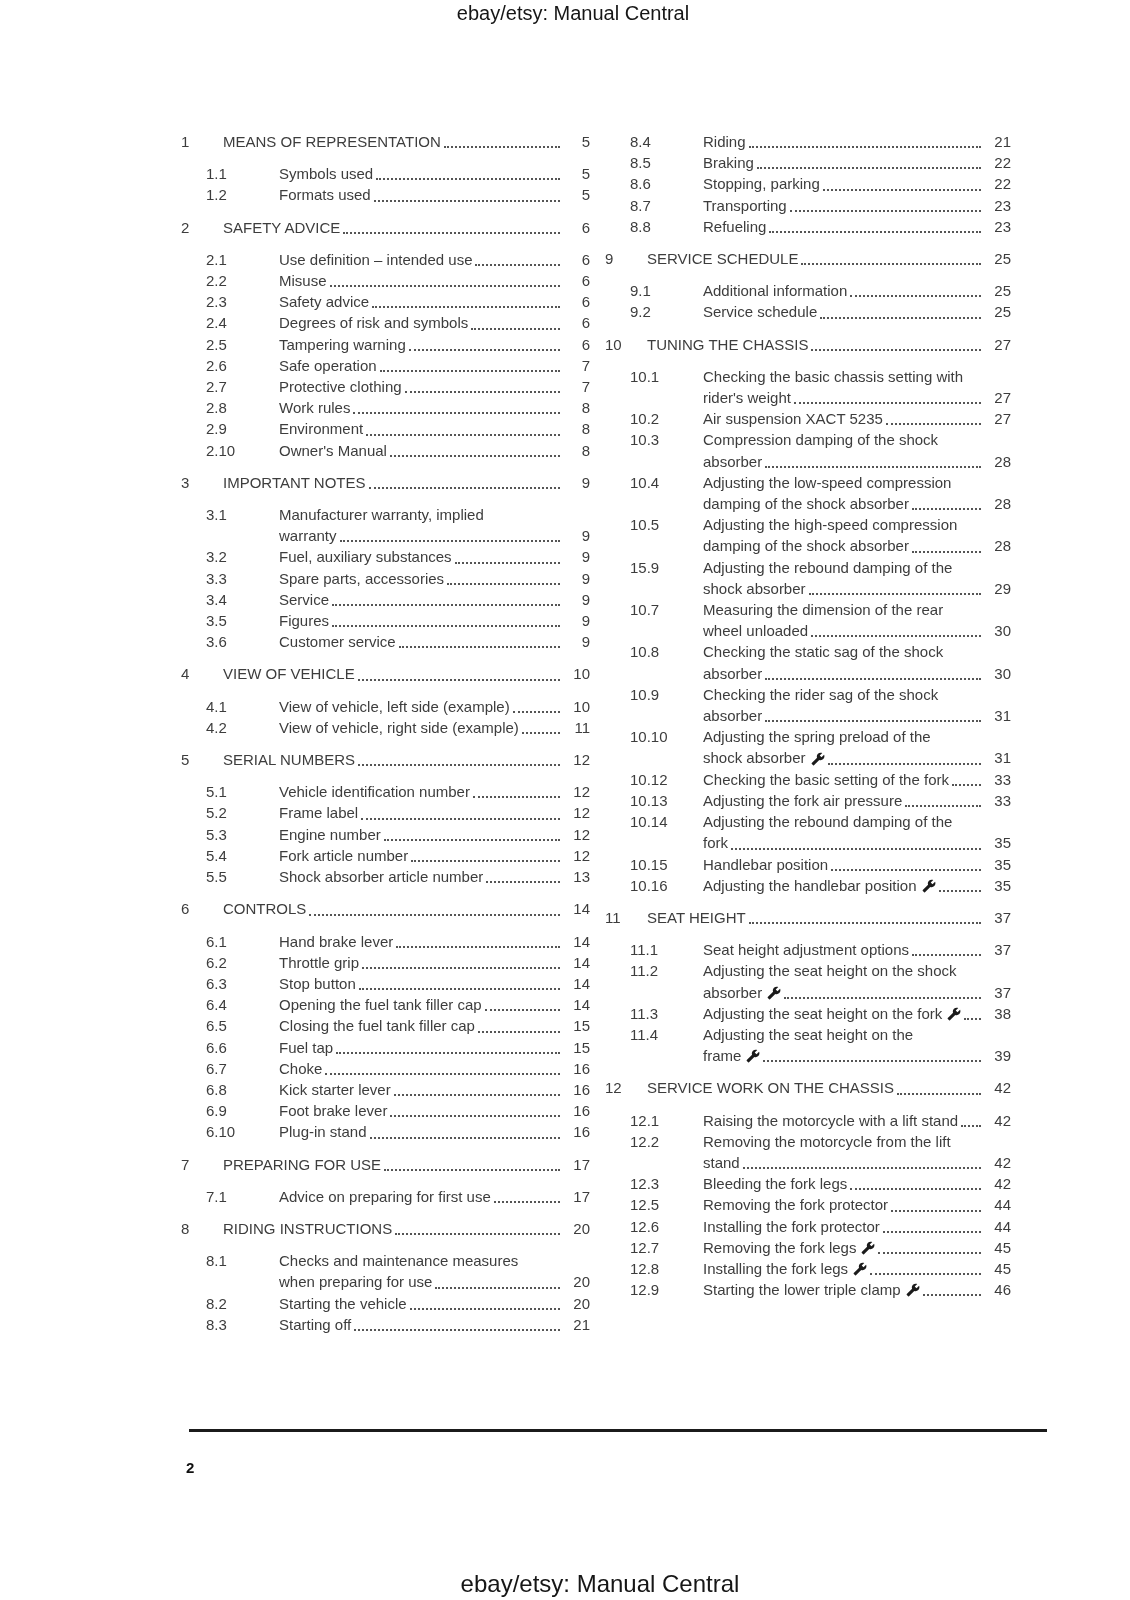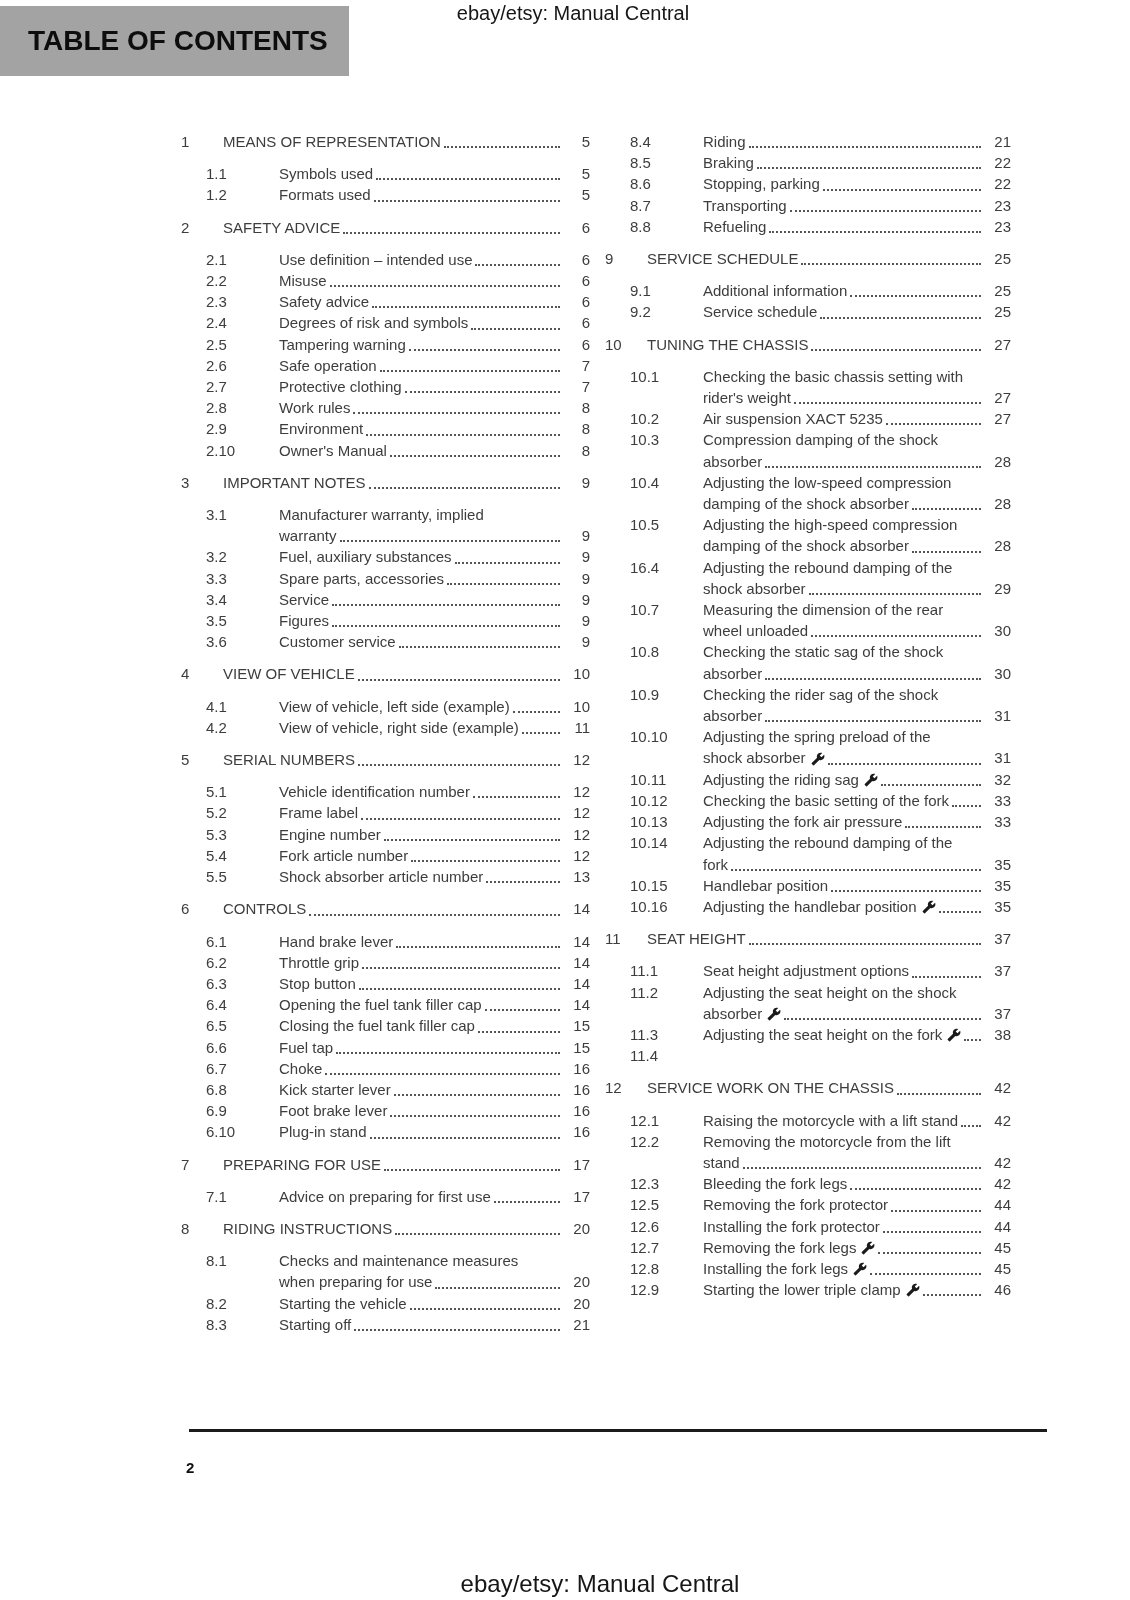--- a/index.html
+++ b/index.html
@@ -63,23 +63,20 @@
 </style>
 </head>
 <body>
 
 <div class="page">
 
   <div class="doc-header">
     <span>ebay/etsy: Manual Central</span>
   </div>
 
-  <div class="toc-banner">
-    <span class="banner-text">TABLE OF CONTENTS</span>
-  </div>
 
   <div class="col col-left" id="col-0">
       <div class="entry section">
         <span class="num">1</span>
         <div class="lines">
           <div class="line last">
             <span class="ttext">MEANS OF REPRESENTATION</span>
             <span class="leader"></span>
             <span class="pgn">5</span>
           </div>
@@ -699,21 +696,21 @@
             <span class="ttext">Adjusting the high-speed compression</span>
           </div>
           <div class="line last">
             <span class="ttext">damping of the shock absorber</span>
             <span class="leader"></span>
             <span class="pgn">28</span>
           </div>
         </div>
       </div>
       <div class="entry sub">
-        <span class="num">16.4</span>
+        <span class="num">15.9</span>
         <div class="lines">
           <div class="line">
             <span class="ttext">Adjusting the rebound damping of the</span>
           </div>
           <div class="line last">
             <span class="ttext">shock absorber</span>
             <span class="leader"></span>
             <span class="pgn">29</span>
           </div>
         </div>
@@ -767,33 +764,20 @@
             <span class="ttext">shock absorber</span>
             <svg viewBox="0 0 24 24" class="wrench">
               <path d="M22.7 19l-9.1-9.1c.9-2.3.4-5-1.5-6.9-2-2-5-2.4-7.4-1.3L9 6 6 9 1.6 4.7C.4 7.1.9 10.1 2.9 12.1c1.9 1.9 4.6 2.4 6.9 1.5l9.1 9.1c.4.4 1 .4 1.4 0l2.3-2.3c.5-.4.5-1.1.1-1.4z"></path>
             </svg>
             <span class="leader"></span>
             <span class="pgn">31</span>
           </div>
         </div>
       </div>
       <div class="entry sub">
-        <span class="num">10.11</span>
-        <div class="lines">
-          <div class="line last">
-            <span class="ttext">Adjusting the riding sag</span>
-            <svg viewBox="0 0 24 24" class="wrench">
-              <path d="M22.7 19l-9.1-9.1c.9-2.3.4-5-1.5-6.9-2-2-5-2.4-7.4-1.3L9 6 6 9 1.6 4.7C.4 7.1.9 10.1 2.9 12.1c1.9 1.9 4.6 2.4 6.9 1.5l9.1 9.1c.4.4 1 .4 1.4 0l2.3-2.3c.5-.4.5-1.1.1-1.4z"></path>
-            </svg>
-            <span class="leader"></span>
-            <span class="pgn">32</span>
-          </div>
-        </div>
-      </div>
-      <div class="entry sub">
         <span class="num">10.12</span>
         <div class="lines">
           <div class="line last">
             <span class="ttext">Checking the basic setting of the fork</span>
             <span class="leader"></span>
             <span class="pgn">33</span>
           </div>
         </div>
       </div>
       <div class="entry sub">
@@ -886,20 +870,33 @@
             <svg viewBox="0 0 24 24" class="wrench">
               <path d="M22.7 19l-9.1-9.1c.9-2.3.4-5-1.5-6.9-2-2-5-2.4-7.4-1.3L9 6 6 9 1.6 4.7C.4 7.1.9 10.1 2.9 12.1c1.9 1.9 4.6 2.4 6.9 1.5l9.1 9.1c.4.4 1 .4 1.4 0l2.3-2.3c.5-.4.5-1.1.1-1.4z"></path>
             </svg>
             <span class="leader"></span>
             <span class="pgn">38</span>
           </div>
         </div>
       </div>
       <div class="entry sub">
         <span class="num">11.4</span>
+        <div class="lines">
+          <div class="line">
+            <span class="ttext">Adjusting the seat height on the</span>
+          </div>
+          <div class="line last">
+            <span class="ttext">frame</span>
+            <svg viewBox="0 0 24 24" class="wrench">
+              <path d="M22.7 19l-9.1-9.1c.9-2.3.4-5-1.5-6.9-2-2-5-2.4-7.4-1.3L9 6 6 9 1.6 4.7C.4 7.1.9 10.1 2.9 12.1c1.9 1.9 4.6 2.4 6.9 1.5l9.1 9.1c.4.4 1 .4 1.4 0l2.3-2.3c.5-.4.5-1.1.1-1.4z"></path>
+            </svg>
+            <span class="leader"></span>
+            <span class="pgn">39</span>
+          </div>
+        </div>
       </div>
       <div class="entry section">
         <span class="num">12</span>
         <div class="lines">
           <div class="line last">
             <span class="ttext">SERVICE WORK ON THE CHASSIS</span>
             <span class="leader"></span>
             <span class="pgn">42</span>
           </div>
         </div>

